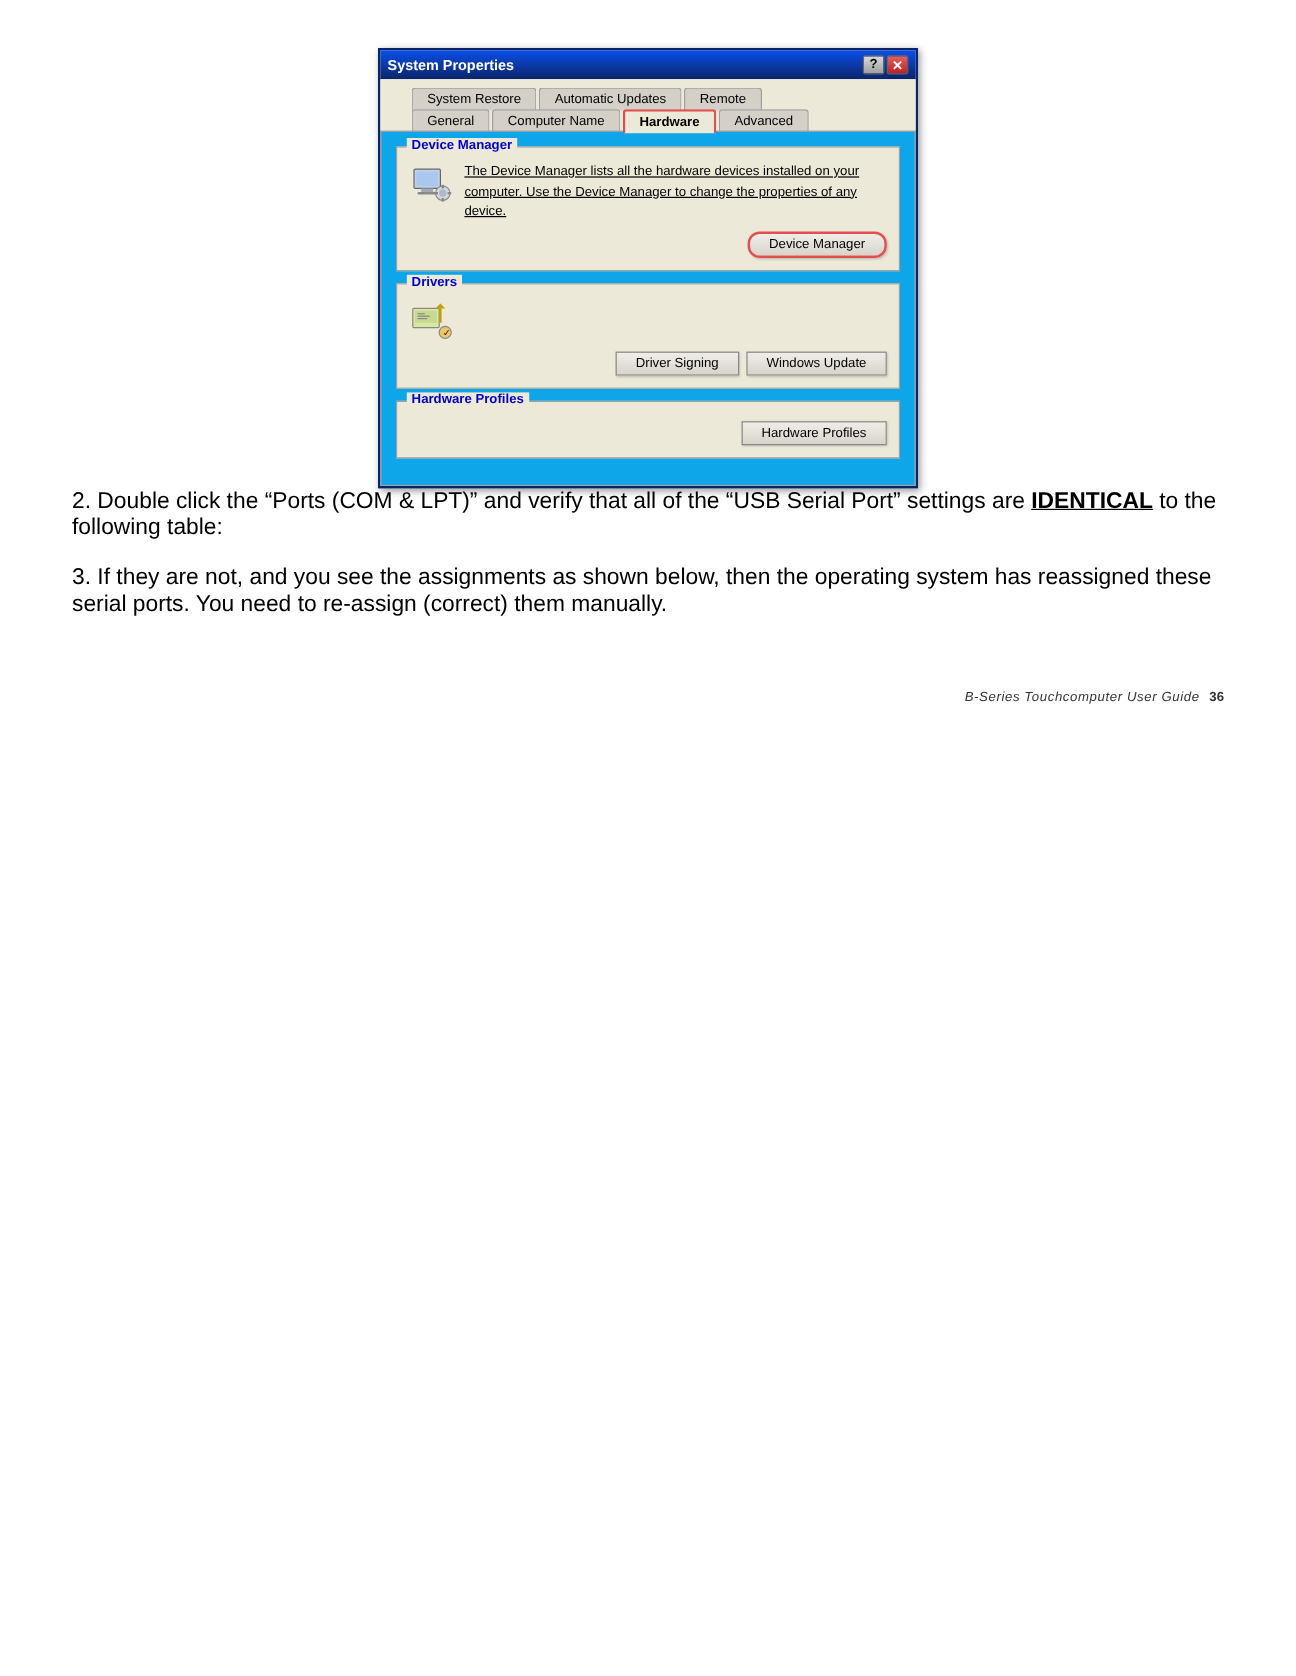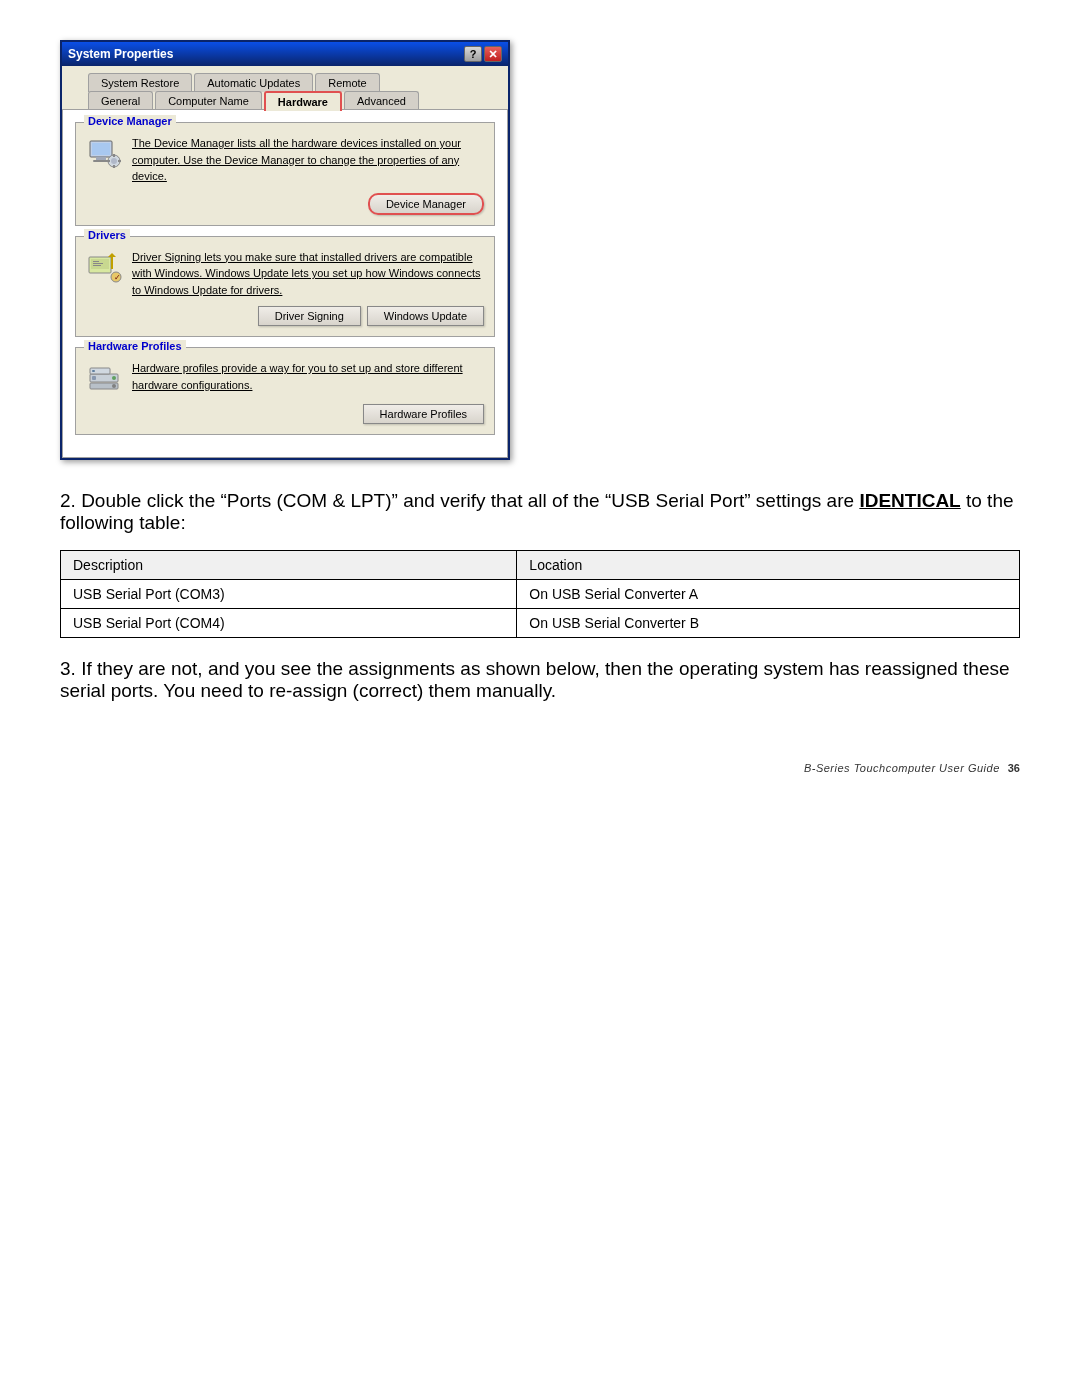--- a/index.html
+++ b/index.html
@@ -14,22 +14,21 @@
     }
 
     .page-content {
       max-width: 960px;
       margin: 0 auto;
     }
 
     
     .dialog-wrapper {
       display: flex;
-      justify-content: flex-start;
-      margin-bottom: 30px;
+      justify-content: center;
     }
 
     .win-dialog {
       width: 450px;
       border: 2px solid #0a246a;
       background: #ece9d8;
       box-shadow: 2px 2px 6px rgba(0,0,0,0.4);
       font-family: 'Tahoma', Arial, sans-serif;
       font-size: 11px;
     }
@@ -111,21 +110,21 @@
     }
 
     .win-tab.highlighted {
       background: #ece9d8;
       border: 2px solid #e05050;
       border-bottom: none;
       z-index: 3;
     }
 
     .win-tab-content {
-      background: #ffffff;
+      background: #0ea5e9;
       border: 1px solid #a0a0a0;
       padding: 12px;
       position: relative;
       z-index: 1;
     }
 
     
     .section-box {
       border: 1px solid #a0a0a0;
       margin-bottom: 10px;
@@ -329,80 +328,46 @@
                 <rect x="5" y="10" width="18" height="10" fill="#c8d890"></rect>
                 <rect x="7" y="12" width="6" height="1" fill="#888"></rect>
                 <rect x="7" y="14" width="10" height="1" fill="#888"></rect>
                 <rect x="7" y="16" width="8" height="1" fill="#888"></rect>
                 <polygon points="26,4 30,8 22,8" fill="#c0a000"></polygon>
                 <rect x="25" y="8" width="2" height="12" fill="#c0a000"></rect>
                 <circle cx="30" cy="28" r="5" fill="#e8c868" stroke="#888" stroke-width="1"></circle>
                 <text x="28" y="31" font-size="8" fill="#600">✓</text>
               </svg>
             </div>
-            <div class="section-text">Driver Signing lets you make sure that installed drivers are compatible with Windows. Windows Update lets you set up how Windows connects to Windows Update for drivers.</div>
           </div>
           <div class="section-buttons">
             <button class="win-button">Driver Signing</button>
             <button class="win-button">Windows Update</button>
           </div>
         </div>
 
         <div class="section-box">
           <span class="section-label">Hardware Profiles</span>
-          <div class="section-inner">
-            <div class="section-icon">
-
-              <svg width="36" height="36" viewBox="0 0 36 36">
-                <rect x="4" y="14" width="28" height="8" rx="1" fill="#c8d0d8" stroke="#888" stroke-width="1"></rect>
-                <rect x="4" y="23" width="28" height="6" rx="1" fill="#b8c0c8" stroke="#888" stroke-width="1"></rect>
-                <rect x="6" y="16" width="4" height="4" rx="1" fill="#8898b0"></rect>
-                <circle cx="28" cy="18" r="2" fill="#60a060"></circle>
-                <circle cx="28" cy="26" r="2" fill="#808080"></circle>
-                <rect x="4" y="8" width="20" height="6" rx="1" fill="#d0d8e0" stroke="#888" stroke-width="1"></rect>
-                <rect x="6" y="10" width="3" height="2" rx="1" fill="#6080a0"></rect>
-              </svg>
-            </div>
-            <div class="section-text">Hardware profiles provide a way for you to set up and store different hardware configurations.</div>
-          </div>
           <div class="section-buttons">
             <button class="win-button">Hardware Profiles</button>
           </div>
         </div>
 
       </div>
 
 
     </div>
   </div>
 
   <div class="step-item">
     <div class="step-number">
       <span>2.</span>
       <span>Double click the “Ports (COM &amp; LPT)” and verify that all of the “USB Serial Port” settings are </span><u><strong>IDENTICAL</strong></u><span> to the following table:</span>
     </div>
 
-    <table class="data-table">
-      <thead>
-        <tr>
-          <th>Description</th>
-          <th>Location</th>
-        </tr>
-      </thead>
-      <tbody id="table-body">
-      <tr>
-            <td>USB Serial Port (COM3)</td>
-            <td>On USB Serial Converter A</td>
-          </tr>
-          <tr>
-            <td>USB Serial Port (COM4)</td>
-            <td>On USB Serial Converter B</td>
-          </tr>
-        </tbody>
-    </table>
   </div>
 
   <div class="step-item">
     <div class="step-number">
       <span>3.</span>
       <span>If they are not, and you see the assignments as shown below, then the operating system has reassigned these serial ports. You need to re-assign (correct) them manually.</span>
     </div>
   </div>
 
   <div class="page-footer">

